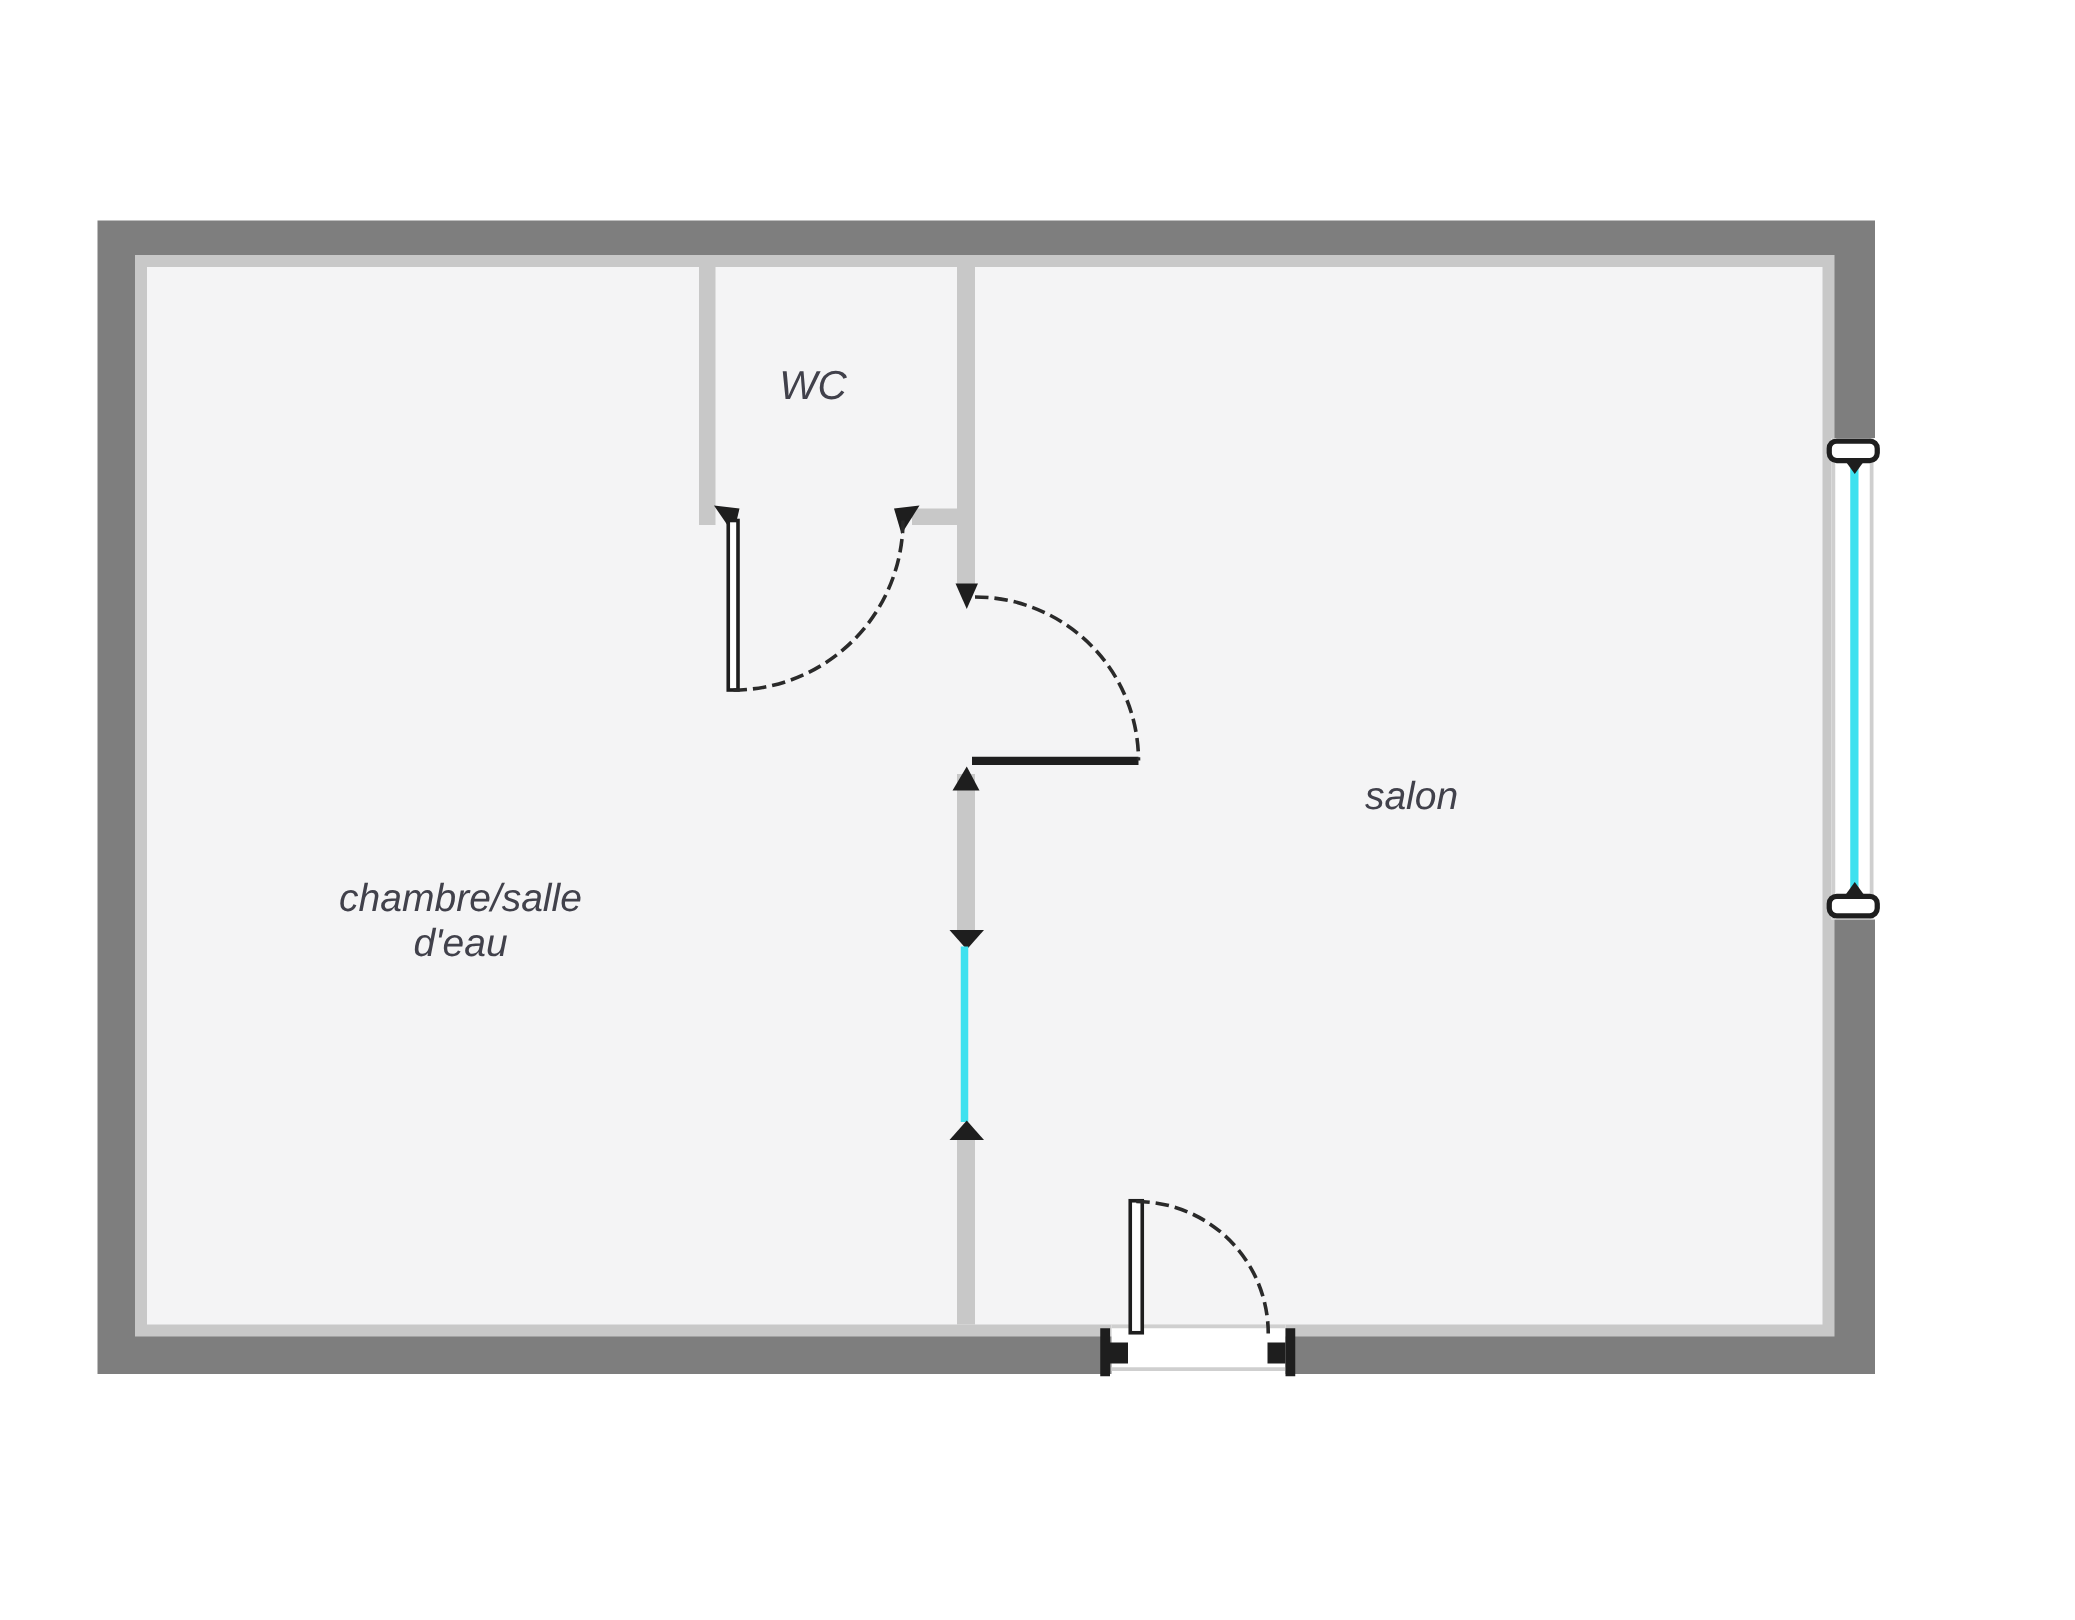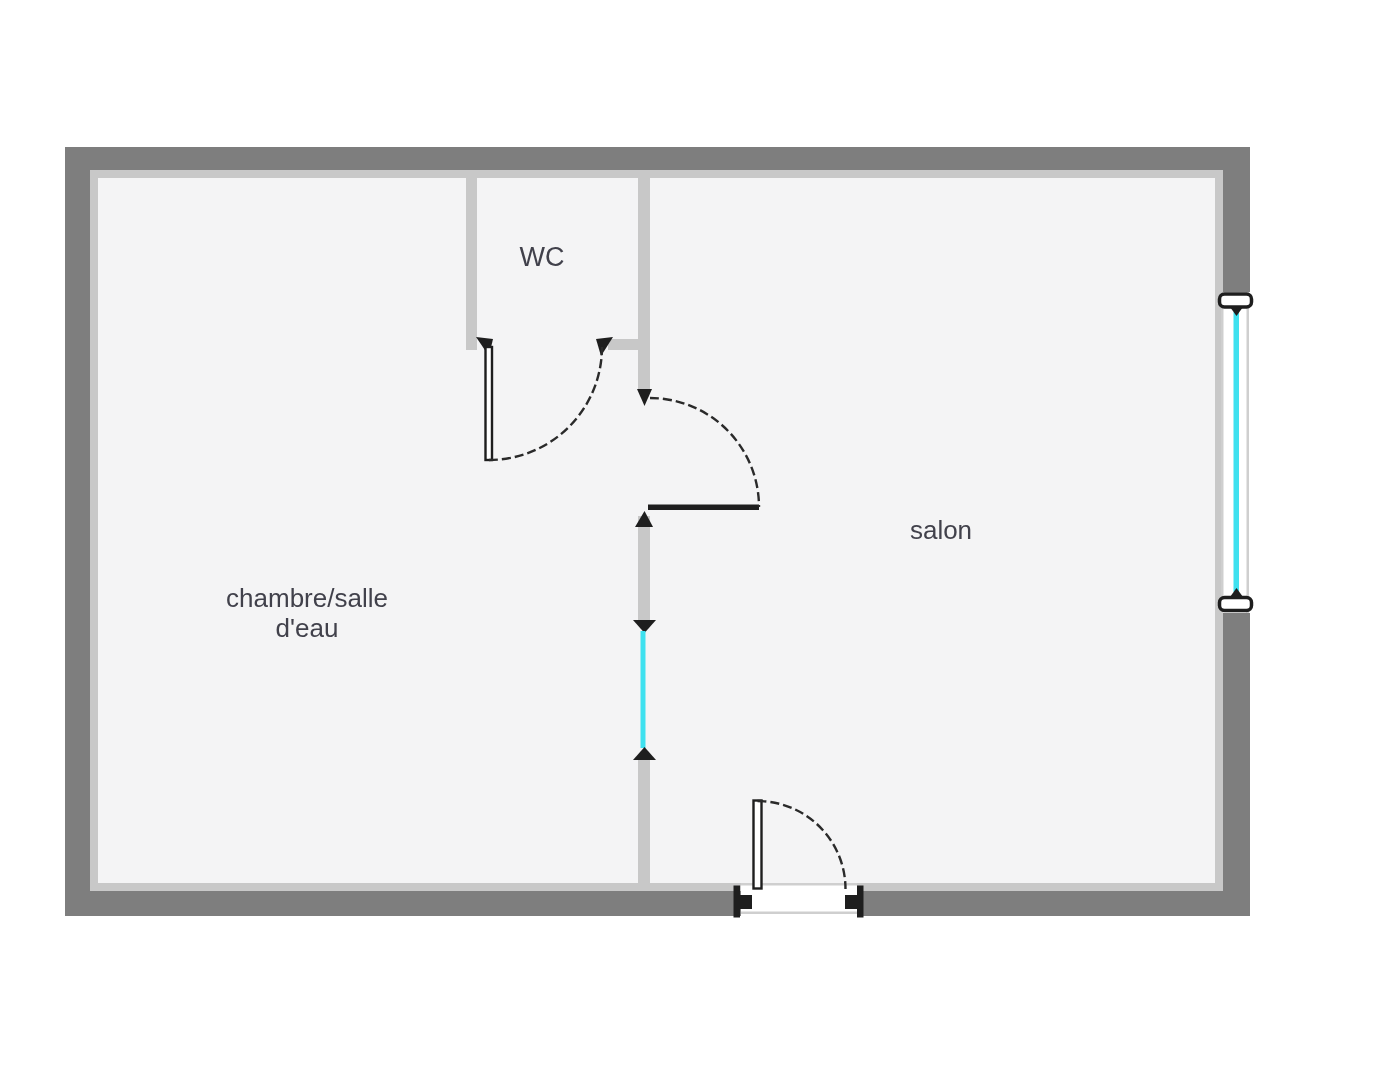--- a/index.html
+++ b/index.html
@@ -8,20 +8,21 @@
     background: var(--background, #ffffff);
     width: 1383px;
     height: 1080px;
     overflow: hidden;
     font-family: "Liberation Sans", sans-serif;
   }
   .plan-wrap {
     position: relative;
     width: 1383px;
     height: 760px;
+    font-style: italic;
   }
   svg { display: block; }
 
   .wall-dark   { fill: var(--wall-dark, #7e7e7e); }
   .wall-light  { fill: var(--wall-light, #c8c8c8); }
   .floor       { fill: var(--floor, #f4f4f5); }
   .white-fill  { fill: #ffffff; }
   .jamb        { fill: var(--door, #1e1e1e); }
   .leaf {
     fill: #ffffff;

